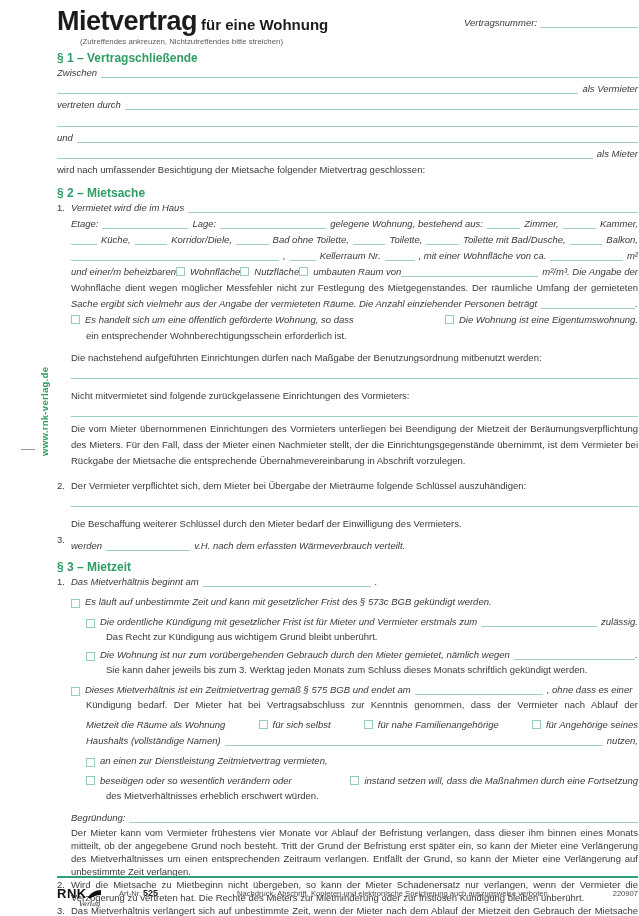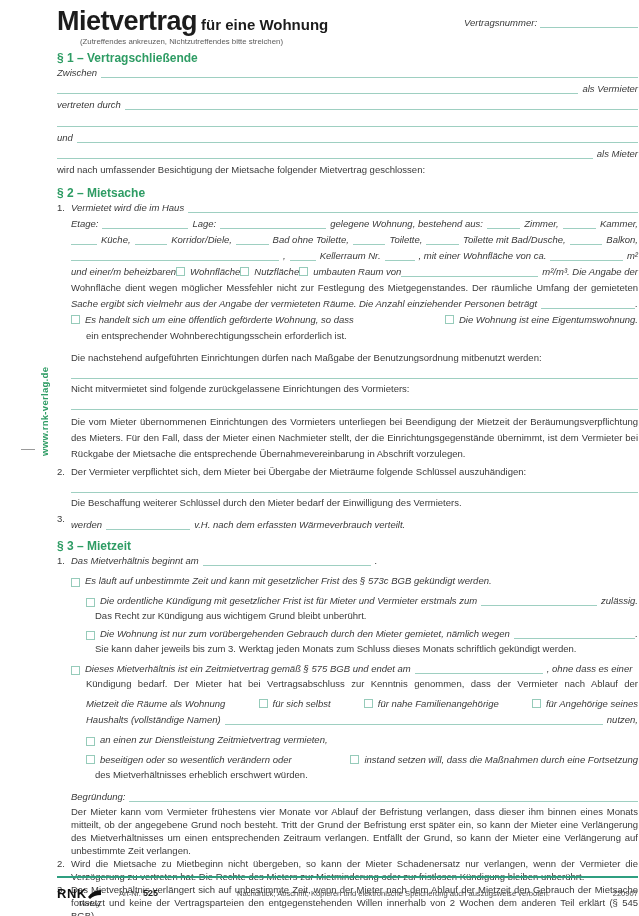--- a/index.html
+++ b/index.html
@@ -34,22 +34,22 @@
   .just { text-align:justify; text-justify:inter-word; }
 
   .cb { display:inline-block; width:9px; height:9px; border:1px solid #96cbba; background:#fff;
         flex:none; margin-right:5px; margin-bottom:2px; vertical-align:-1px; }
   .cbi { vertical-align:-1px; margin-bottom:0; }
 
   .item { display:flex; align-items:flex-start; }
   .num { width:14px; flex:none; }
   .ibody { flex:1 1 auto; min-width:0; }
   .ind1 { margin-left:15px; }
-  .ind2 { margin-left:24px; }
-  .mt2 { margin-top:2px; } .mt4 { margin-top:4px; } .mt6 { margin-top:6px; } .mt8 { margin-top:8px; }
+  .ind2 { margin-left:35px; }
+  .mt2 { margin-top:9px; } .mt4 { margin-top:4px; } .mt6 { margin-top:6px; } .mt8 { margin-top:8px; }
   .lh13 { line-height:13px; }
 
   
   .side-url {
     position:absolute; left:37px; top:456px; transform-origin:0 0; transform:rotate(-90deg);
     color:#2e9c64; font-weight:bold; font-size:9.5px; letter-spacing:0.3px; white-space:nowrap;
   }
   .fold-mark { position:absolute; left:21px; top:449px; width:14px; border-top:1.5px solid #9a9a9a; }
 
   

